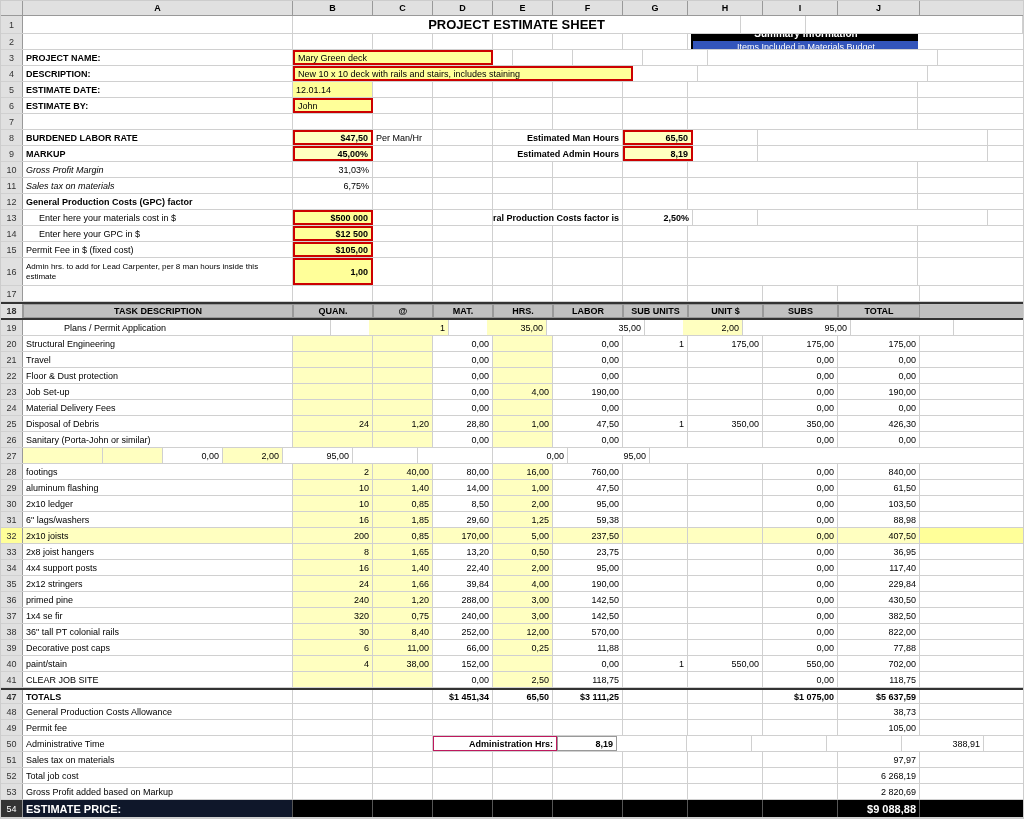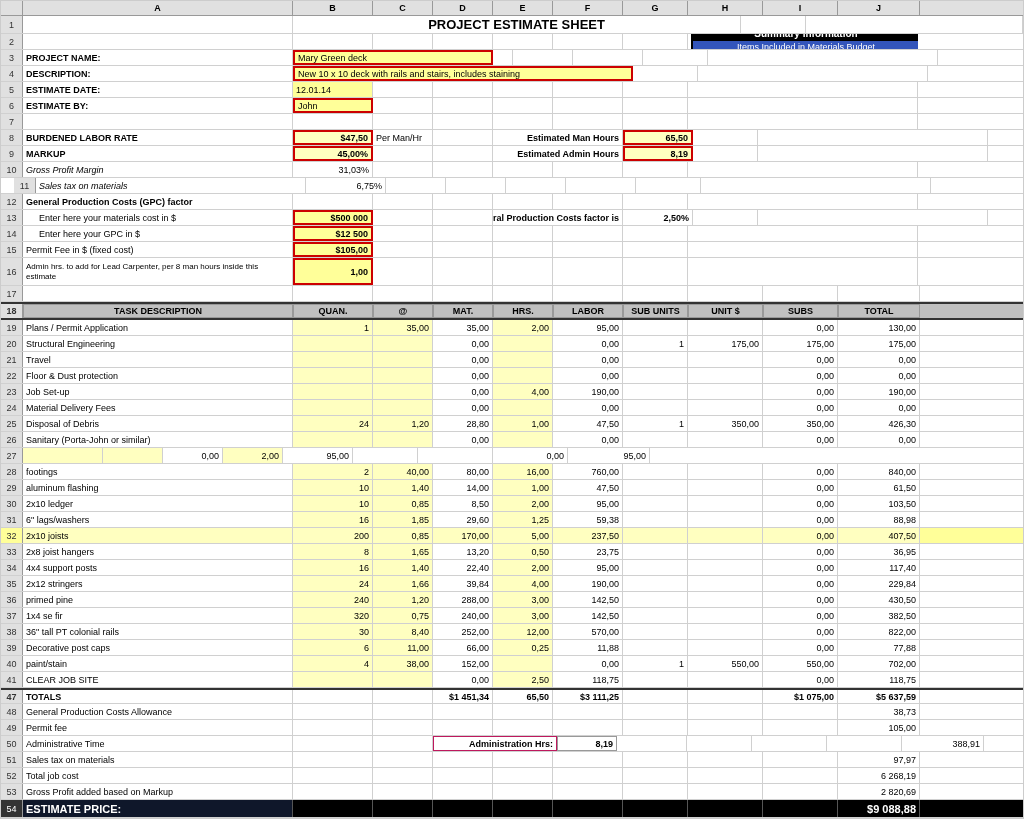--- a/index.html
+++ b/index.html
@@ -236,21 +236,21 @@
       <div class="cell col-a italic">Gross Profit Margin</div>
       <div class="cell right" style="width:80px;">31,03%</div>
       <div class="cell col-c"></div>
       <div class="cell col-d"></div>
       <div class="cell col-e"></div>
       <div class="cell col-f"></div>
       <div class="cell col-g"></div>
       <div class="cell" style="width:230px;"></div>
     </div>
 
-    <div class="ss-row" style="height:16px;padding-left:13px;">
+    <div class="ss-row" style="height:16px;">
       <div class="row-num">11</div>
       <div class="cell col-a italic">Sales tax on materials</div>
       <div class="cell right" style="width:80px;">6,75%</div>
       <div class="cell col-c"></div>
       <div class="cell col-d"></div>
       <div class="cell col-e"></div>
       <div class="cell col-f"></div>
       <div class="cell col-g"></div>
       <div class="cell" style="width:230px;"></div>
     </div>
@@ -337,21 +337,21 @@
       <div class="cell col-c bold center bg-row-header" style="border:1px solid #999;font-size:9px;">@</div>
       <div class="cell col-d bold center bg-row-header" style="border:1px solid #999;font-size:9px;">MAT.</div>
       <div class="cell col-e bold center bg-row-header" style="border:1px solid #999;font-size:9px;">HRS.</div>
       <div class="cell col-f bold center bg-row-header" style="border:1px solid #999;font-size:9px;">LABOR</div>
       <div class="cell col-g bold center bg-row-header" style="border:1px solid #999;font-size:9px;">SUB UNITS</div>
       <div class="cell col-h bold center bg-row-header" style="border:1px solid #999;font-size:9px;">UNIT $</div>
       <div class="cell col-i bold center bg-row-header" style="border:1px solid #999;font-size:9px;">SUBS</div>
       <div class="cell col-j bold center bg-row-header" style="border:1px solid #999;font-size:9px;">TOTAL</div>
     </div>
 
-    <div class="ss-row" style="height:15px;">
+    <div class="ss-row" style="height:15px;gap:38px;">
       <div class="row-num">19</div>
       <div class="cell col-a">Plans / Permit Application</div>
       <div class="cell col-b right bg-yellow">1</div>
       <div class="cell col-c right bg-yellow">35,00</div>
       <div class="cell col-d right">35,00</div>
       <div class="cell col-e right bg-yellow">2,00</div>
       <div class="cell col-f right">95,00</div>
       <div class="cell col-g right"></div>
       <div class="cell col-h right"></div>
       <div class="cell col-i right">0,00</div>

